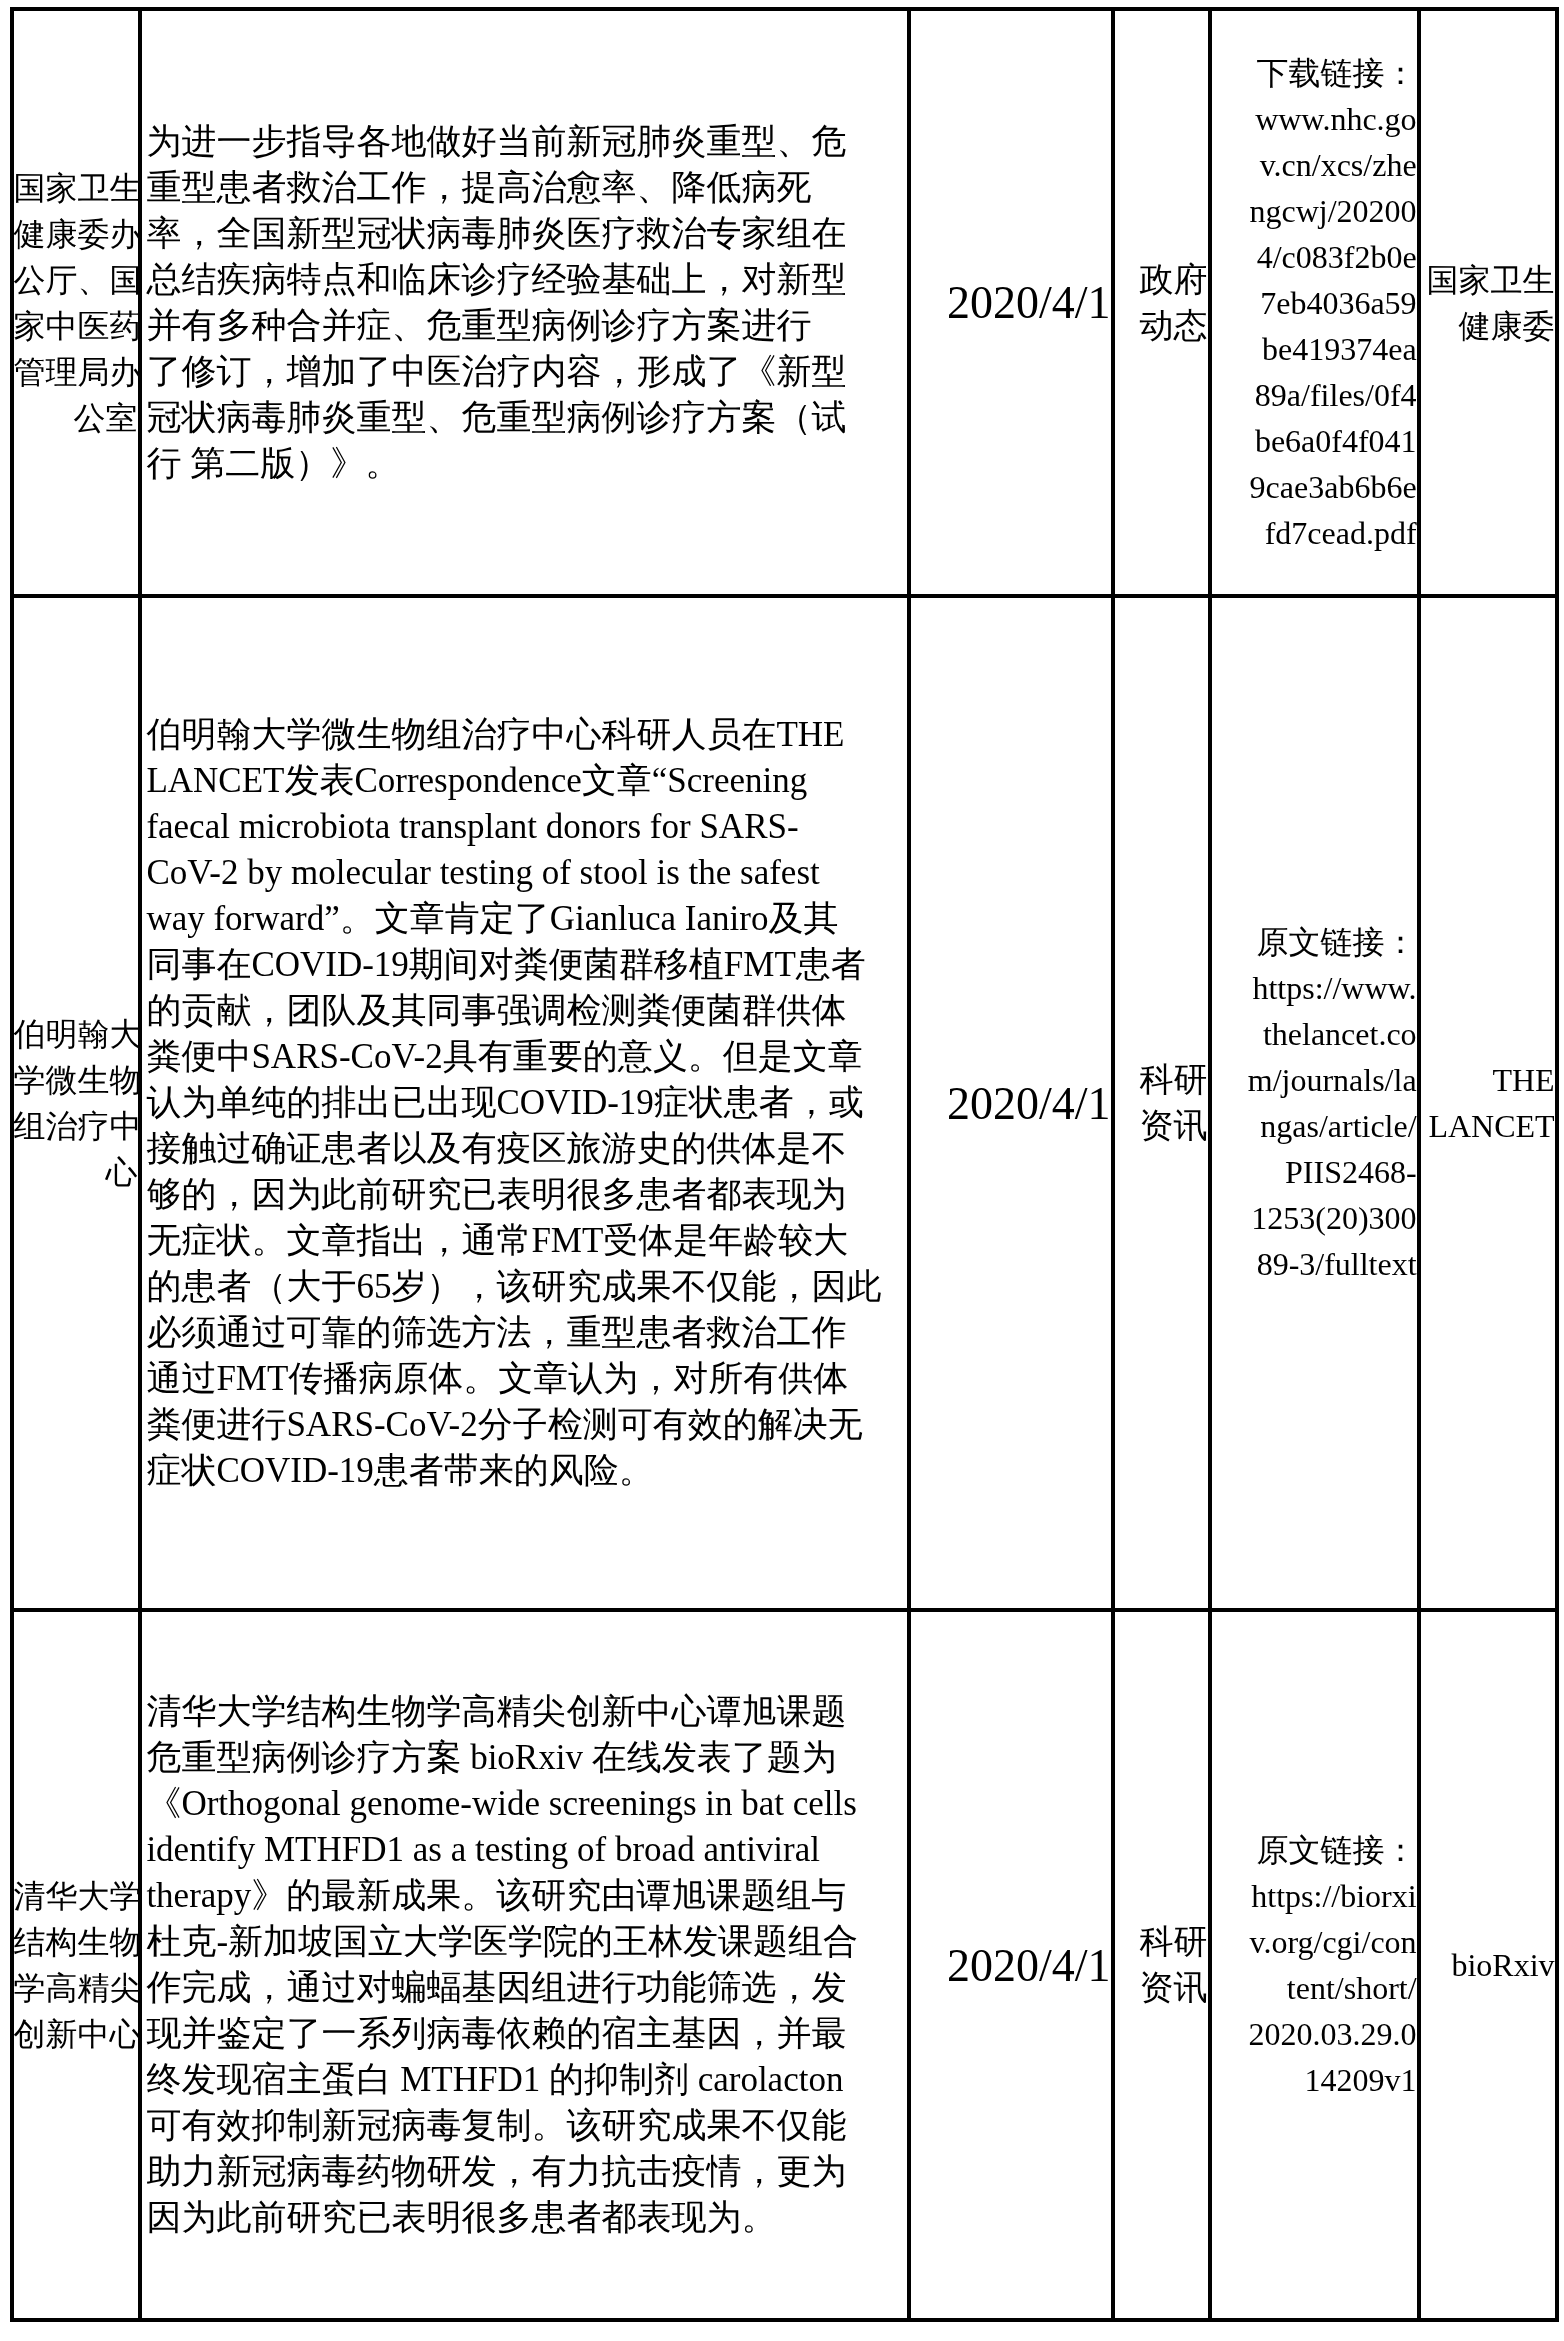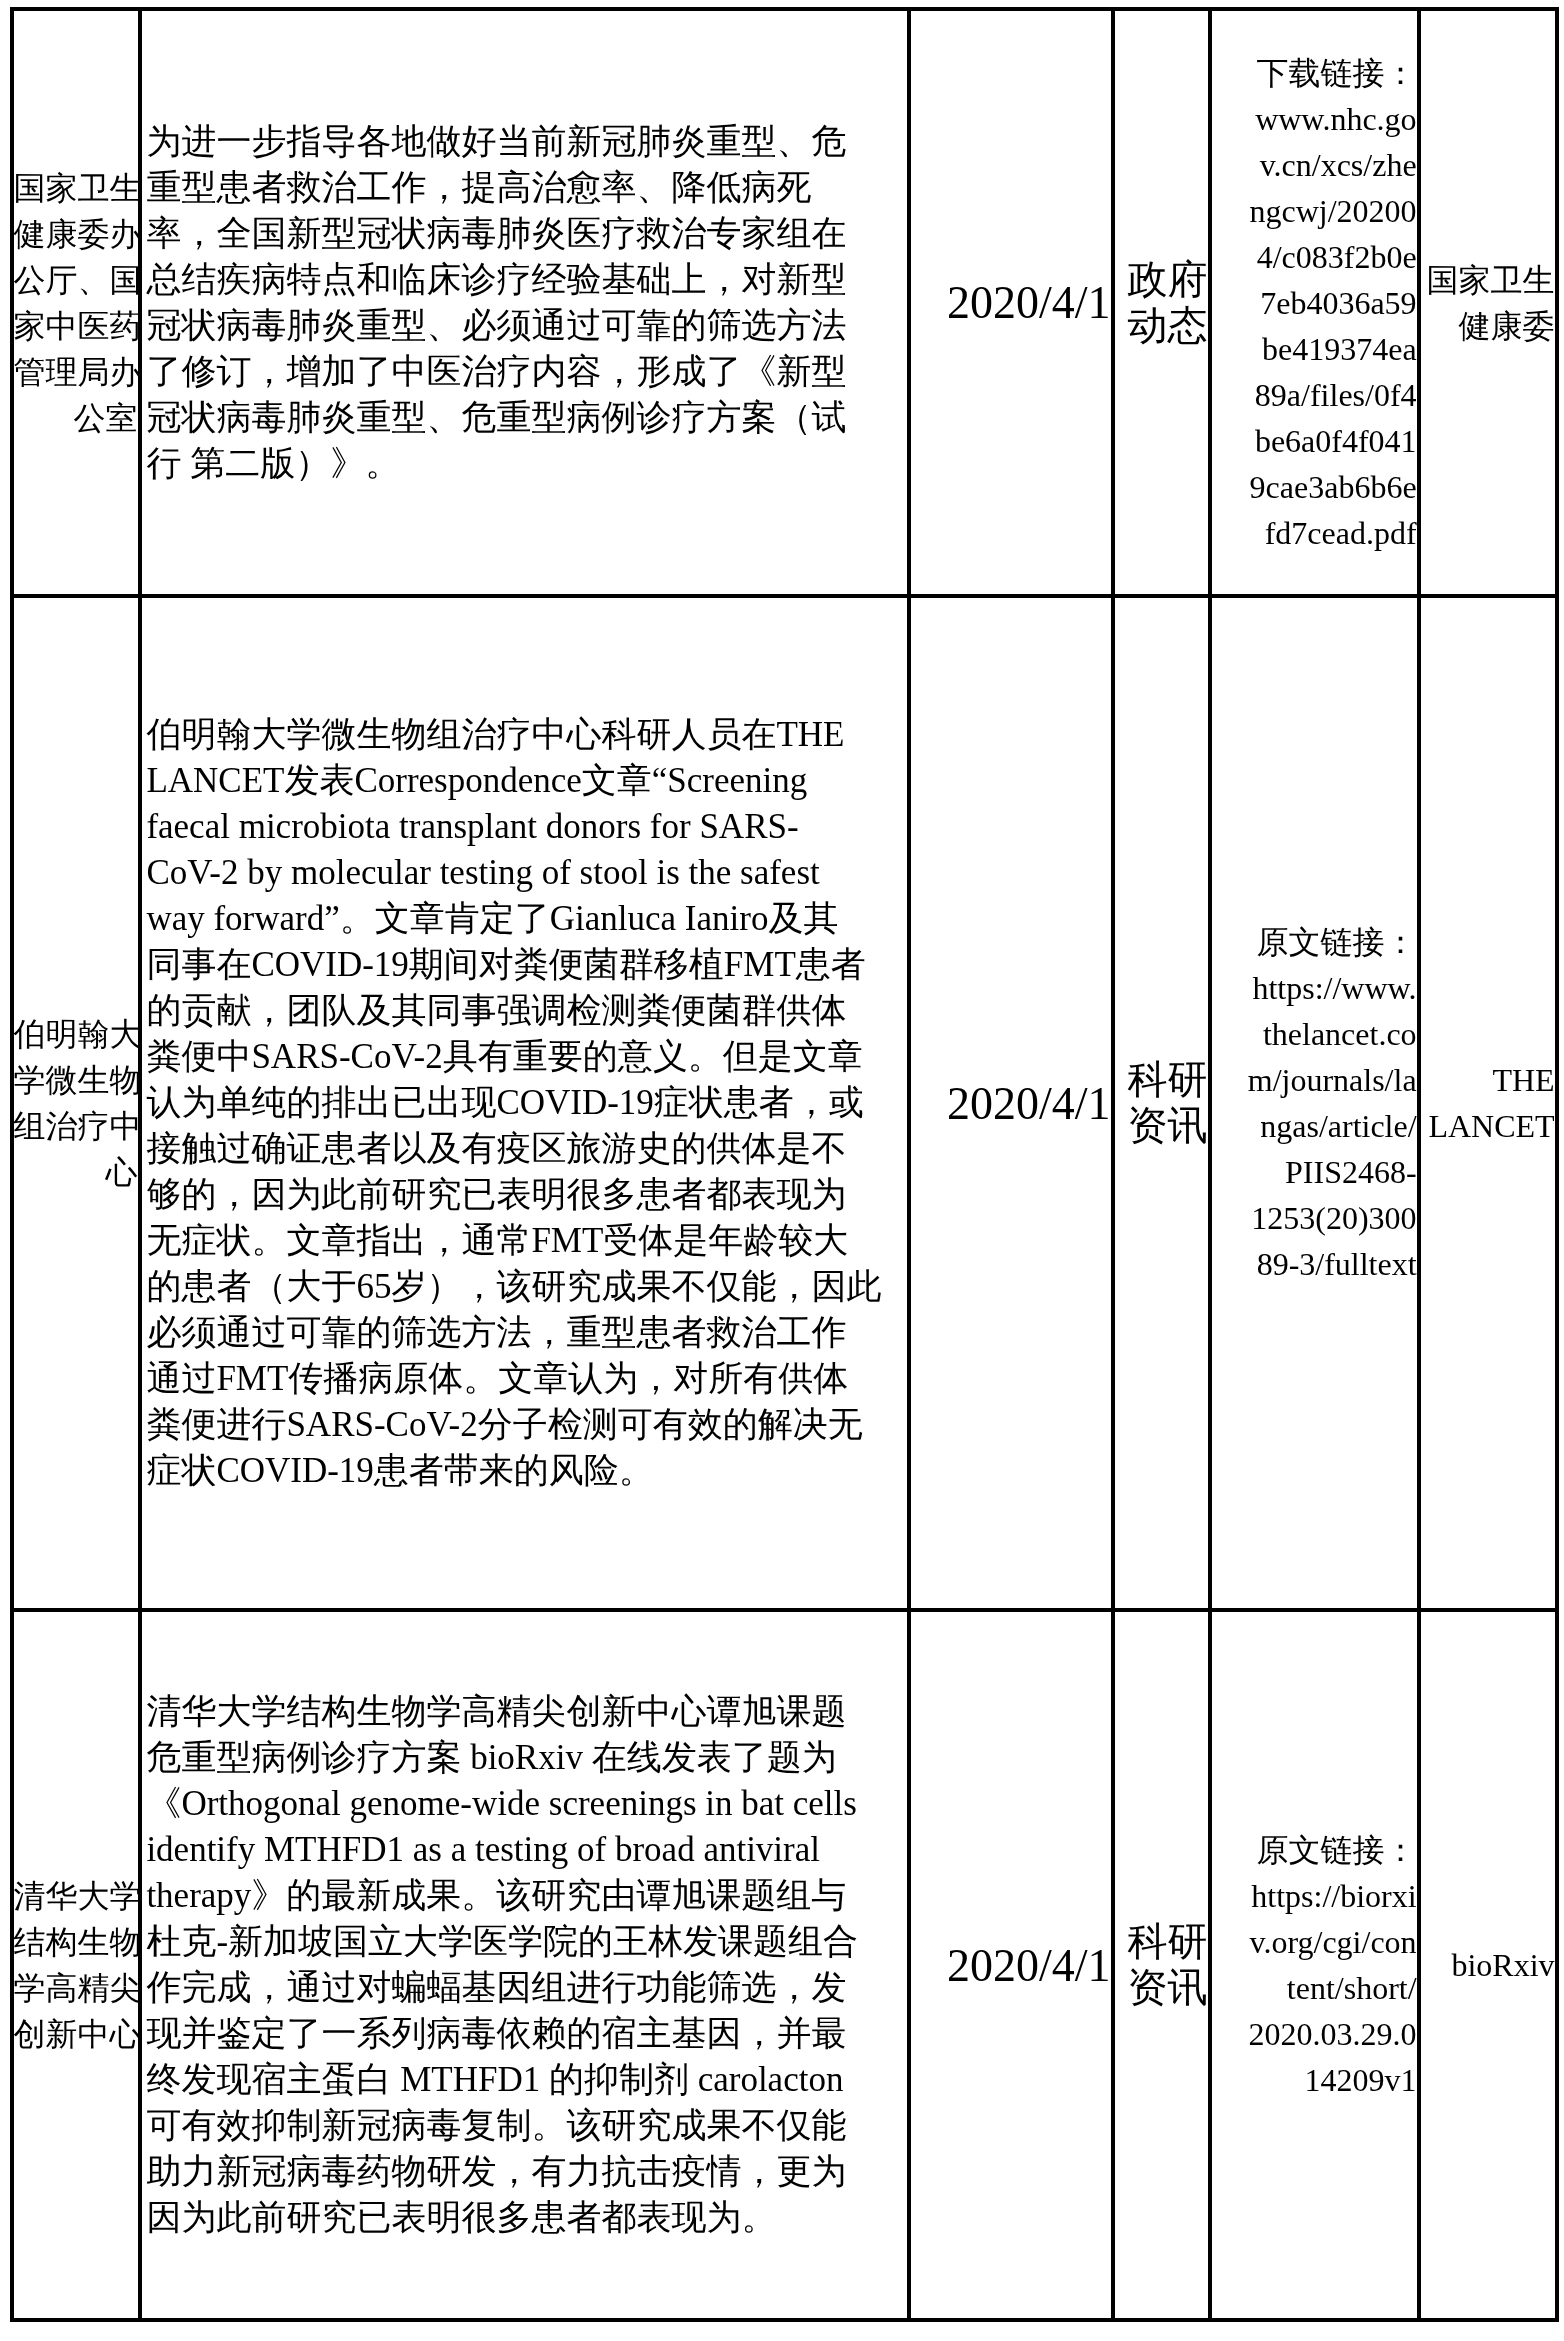--- a/index.html
+++ b/index.html
@@ -29,21 +29,21 @@
   .row-2{height:710px;}
   .line{white-space:nowrap;}
   td.org{font-size:32px;line-height:46px;}
   td.summary{
     text-align:left;
     font-size:35px;line-height:46px;
     padding:3.2px 1.6px 3.2px 4.8px;
     margin-left:23px;
   }
   td.date{font-size:46px;line-height:45px;}
-  td.category{font-size:40px;line-height:46px;}
+  td.category{font-size:34px;line-height:46px;}
   td.link{font-size:32px;line-height:46px;}
   td.source{font-size:32px;line-height:46px;}
 </style>
 </head>
 <body>
 
 <div class="page">
   <table class="doc-table">
     <colgroup>
       <col style="width:128px">
@@ -61,21 +61,21 @@
             <div class="line">公厅、国</div>
             <div class="line">家中医药</div>
             <div class="line">管理局办</div>
             <div class="line">公室</div>
           </td>
           <td class="summary">
             <div class="line">为进一步指导各地做好当前新冠肺炎重型、危</div>
             <div class="line">重型患者救治工作，提高治愈率、降低病死</div>
             <div class="line">率，全国新型冠状病毒肺炎医疗救治专家组在</div>
             <div class="line">总结疾病特点和临床诊疗经验基础上，对新型</div>
-            <div class="line">冠状病毒肺炎重型、必须通过可靠的筛选方法</div>
+            <div class="line">并有多种合并症、危重型病例诊疗方案进行</div>
             <div class="line">了修订，增加了中医治疗内容，形成了《新型</div>
             <div class="line">冠状病毒肺炎重型、危重型病例诊疗方案（试</div>
             <div class="line">行 第二版）》。</div>
           </td>
           <td class="date">
             <div class="line">2020/4/1</div>
           </td>
           <td class="category">
             <div class="line">政府</div>
             <div class="line">动态</div>

